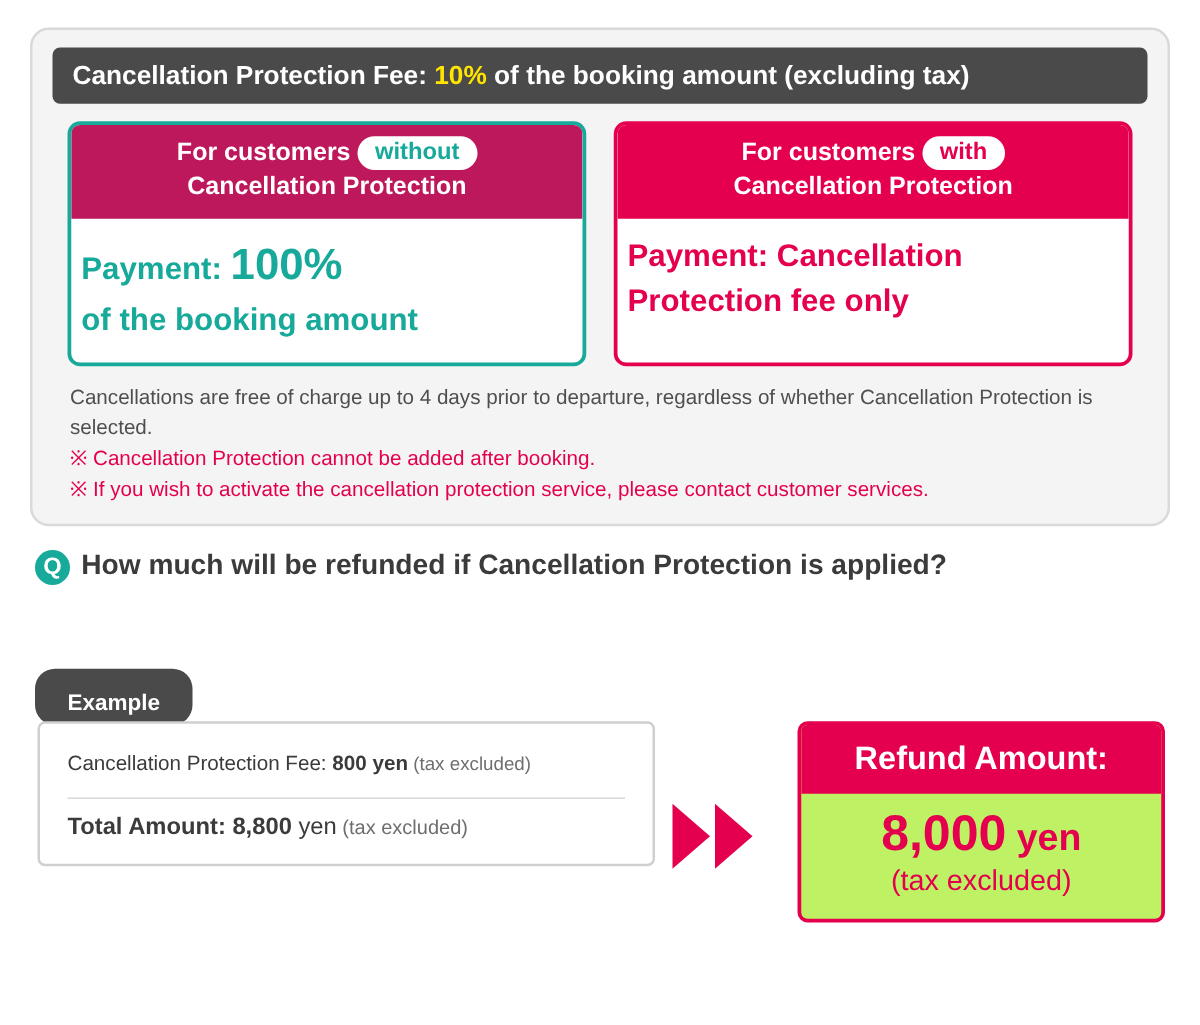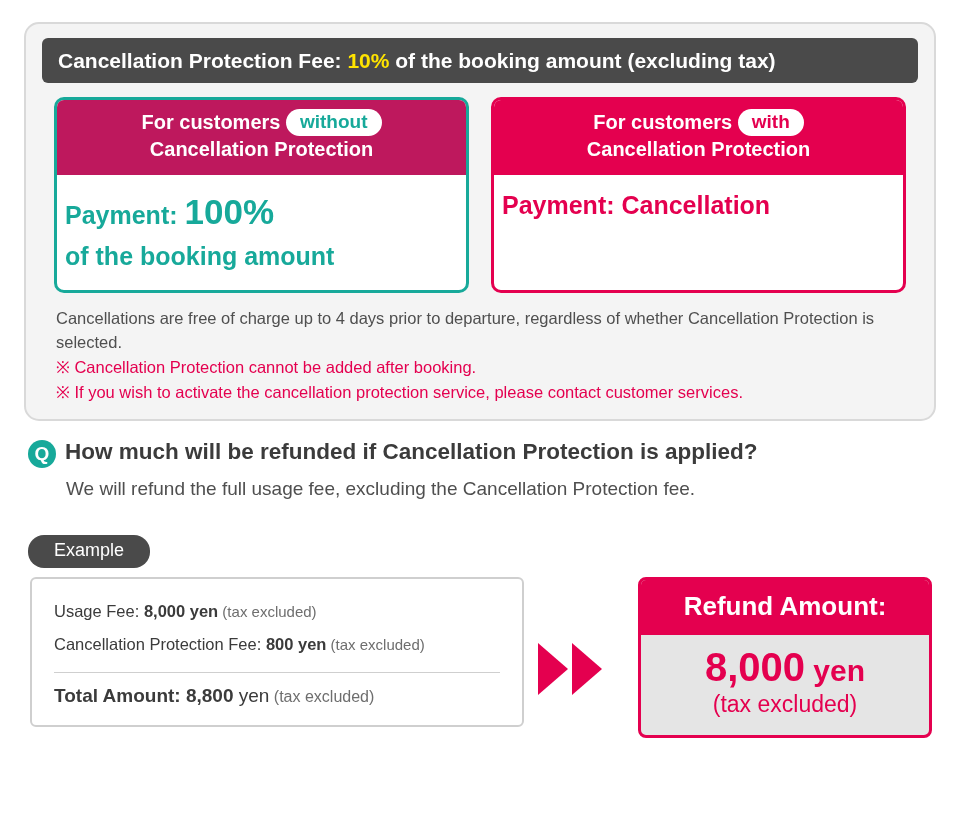--- a/index.html
+++ b/index.html
@@ -161,21 +161,22 @@
 
   
   .example-tag {
     position: absolute;
     left: 28px;
     top: 535px;
     background: #4a4a4a;
     color: #ffffff;
     border-radius: 16px;
     font-size: 18px;
-    padding: 5px 26px 7px;
+    padding: 17px 26px 7px;
+    font-weight: bold;
   }
 
   .calc-box {
     position: absolute;
     left: 30px;
     top: 577px;
     width: 494px;
     box-sizing: border-box;
     border: 2px solid #cfcfcf;
     border-radius: 6px;
@@ -227,21 +228,21 @@
 
   
   .refund-box {
     position: absolute;
     left: 638px;
     top: 577px;
     width: 294px;
     box-sizing: border-box;
     border: 3px solid #e4004f;
     border-radius: 8px;
-    background: #e5e5e5;
+    background: #bef264;
     overflow: hidden;
   }
   .refund-head {
     background: #e4004f;
     color: #ffffff;
     text-align: center;
     font-size: 26px;
     font-weight: bold;
     padding: 11px 4px 13px;
   }
@@ -294,47 +295,44 @@
       <div class="card pink">
         <div class="card-head">
           <span>For customers</span>
           <span class="pill">with</span>
           <br>
           <span>Cancellation Protection</span>
         </div>
         <div class="card-body">
           <span>Payment: Cancellation</span>
           <br>
+          <span>Protection fee only</span>
         </div>
       </div>
 
     </div>
 
     <div class="notes">
       <div class="note-gray">Cancellations are free of charge up to 4 days prior to departure, regardless of whether Cancellation Protection is selected.</div>
       <div class="note-red">※ Cancellation Protection cannot be added after booking.</div>
       <div class="note-red">※ If you wish to activate the cancellation protection service, please contact customer services.</div>
     </div>
 
   </div>
 
   <div class="q-block">
     <div class="q-row">
       <div class="q-badge">Q</div>
       <div class="q-text">How much will be refunded if Cancellation Protection is applied?</div>
     </div>
-    <div class="a-text">We will refund the full usage fee, excluding the Cancellation Protection fee.</div>
   </div>
 
   <div class="example-tag">Example</div>
 
   <div class="calc-box">
-    <div class="calc-line">
-      <span>Usage Fee: </span><b>8,000 yen</b><span class="muted"> (tax excluded)</span>
-    </div>
     <div class="calc-line">
       <span>Cancellation Protection Fee: </span><b>800 yen</b><span class="muted"> (tax excluded)</span>
     </div>
     <div class="calc-rule"></div>
     <div class="calc-total">
       <b>Total Amount: </b><b>8,800</b><span> yen</span><span class="muted"> (tax excluded)</span>
     </div>
   </div>
 
 

